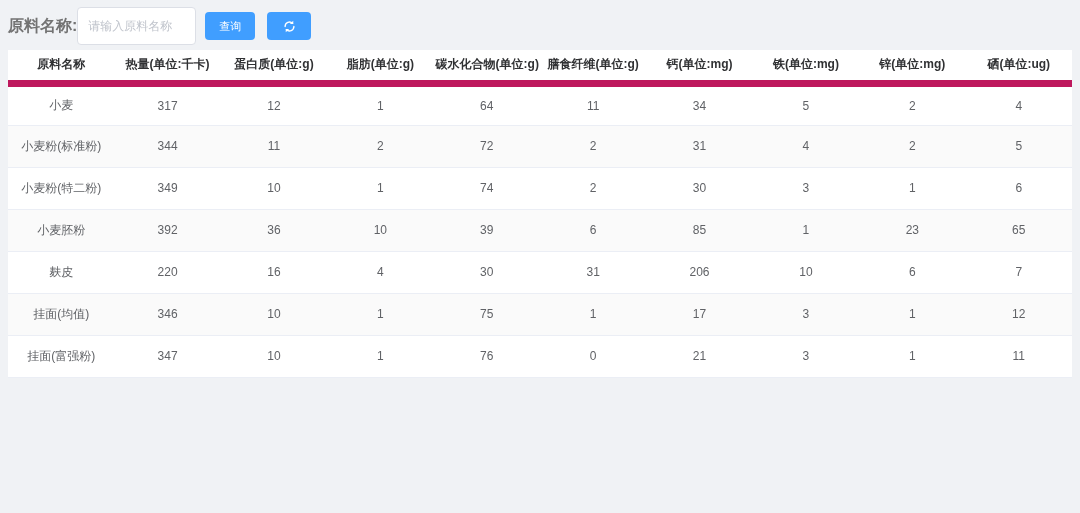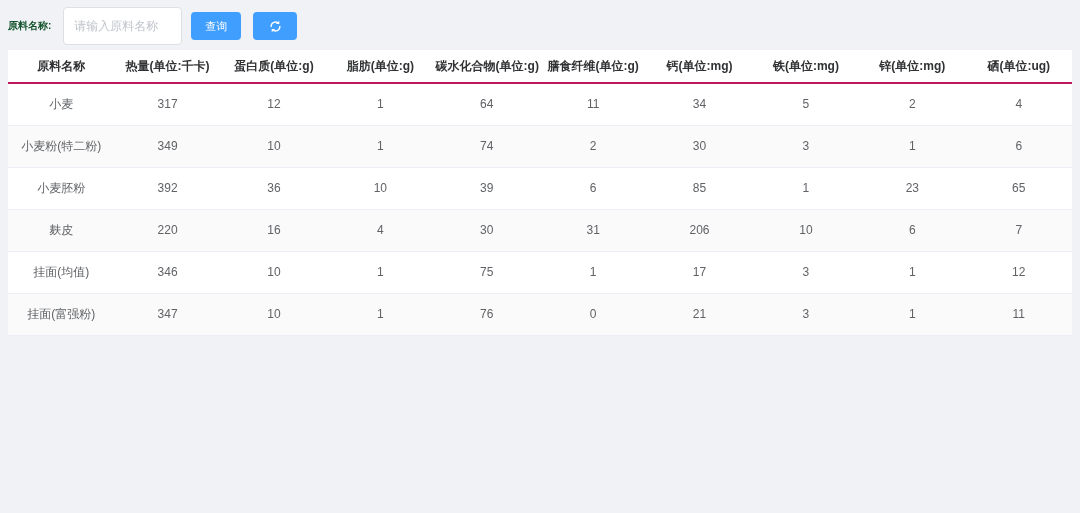--- a/index.html
+++ b/index.html
@@ -7,22 +7,22 @@
   body {
     width: 1080px; height: 513px; overflow: hidden;
     background: #f0f2f5;
     font-family: "Liberation Sans", "DejaVu Sans", sans-serif;
   }
   .toolbar {
     display: flex; align-items: center;
     padding: 12px 8px 10px 8px; height: 50px;
   }
   .form-label {
-    font-size: 10px; font-weight: bold; color: #14532d;
-    margin-right: 12px; white-space: nowrap;
+    font-size: 16px; font-weight: bold; color: #737373;
+    margin-right: 0; white-space: nowrap;
   }
   .form-input {
     width: 119px; height: 28px;
     border: 1px solid #dcdfe6; border-radius: 4px;
     padding: 18px 10px; font-size: 12px; color: #606266;
     background: #fff; outline: none;
     font-family: "Liberation Sans", "DejaVu Sans", sans-serif;
   }
   .form-input::placeholder { color: #c0c4cc; }
   .btn {
@@ -37,21 +37,21 @@
   .btn.icon-btn { margin-left: 12px; padding: 0 15px; }
   .table-wrap {
     margin: 0 8px; background: #ffffff;
   }
   table {
     width: 100%; border-collapse: collapse; table-layout: fixed;
   }
   th {
     height: 33px; font-size: 12px; font-weight: bold; color: #303133;
     text-align: center; white-space: nowrap; padding: 0 2px;
-    border-bottom: 2px solid #be185d; background: #ffffff;
+    border-bottom: 7px solid #be185d; background: #ffffff;
   }
   td {
     height: 42px; font-size: 12px; color: #606266;
     text-align: center; white-space: nowrap; padding: 0 2px;
     border-bottom: 1px solid #ebeef5;
   }
   tbody tr:nth-child(even) td { background: #fafafa; }
   .refresh-svg { display: block; }
 </style>
 </head>
@@ -96,20 +96,32 @@
             <td>小麦</td>
             <td>317</td>
             <td>12</td>
             <td>1</td>
             <td>64</td>
             <td>11</td>
             <td>34</td>
             <td>5</td>
             <td>2</td>
             <td>4</td>
+          </tr>
+          <tr>
+            <td>小麦粉(标准粉)</td>
+            <td>344</td>
+            <td>11</td>
+            <td>2</td>
+            <td>72</td>
+            <td>2</td>
+            <td>31</td>
+            <td>4</td>
+            <td>2</td>
+            <td>5</td>
           </tr>
           <tr>
             <td>小麦粉(特二粉)</td>
             <td>349</td>
             <td>10</td>
             <td>1</td>
             <td>74</td>
             <td>2</td>
             <td>30</td>
             <td>3</td>

